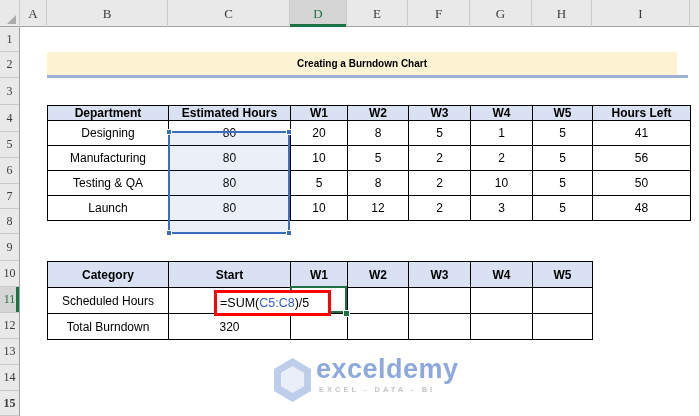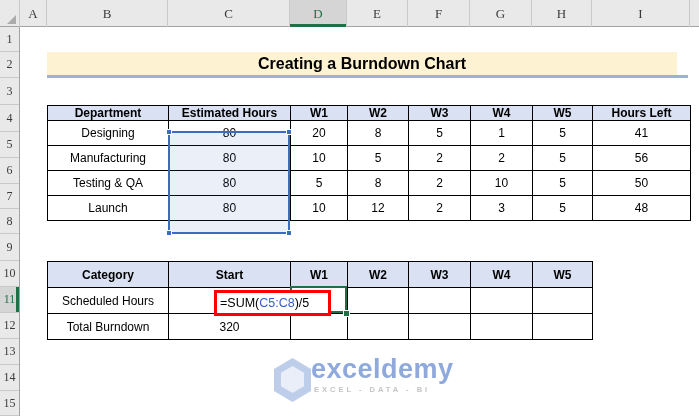--- a/index.html
+++ b/index.html
@@ -63,21 +63,21 @@
     color: #1E7145;
     box-shadow: inset -3px 0 0 #1E7145;
   }
 
   
   #title-banner {
     position: absolute; left: 47px; top: 52px;
     width: 630px; height: 23px;
     background: #FDF2D2;
     display: flex; align-items: center; justify-content: center;
-    font-size: 16px; font-weight: bold; color: #000;
+    font-size: 10px; font-weight: bold; color: #000;
   }
   #title-underline {
     position: absolute; left: 47px; top: 75px;
     width: 641px; height: 3px;
     background: #9CB1D6;
   }
 
   
   table { border-collapse: collapse; table-layout: fixed; }
   td, th {
@@ -149,21 +149,21 @@
   .wm-hex {
     position: absolute; inset: 0;
     background: #BECDE9;
     clip-path: polygon(50% 0,100% 25%,100% 75%,50% 100%,0 75%,0 25%);
   }
   .wm-hex-inner {
     position: absolute; left: 7px; top: 8px; width: 23px; height: 27px;
     background: #E9EEF8;
     clip-path: polygon(50% 0,100% 25%,100% 75%,50% 100%,0 75%,0 25%);
   }
-  .wm-textcol { }
+  .wm-textcol { margin-left: 5px; }
   .wm-brand {
     font-size: 27px; line-height: 29px; font-weight: bold;
     color: #8FA9DC; letter-spacing: 0.5px;
   }
   .wm-tagline {
     font-size: 7.5px; color: #C4C4C4; font-weight: bold;
     letter-spacing: 3px; margin-top: 1px; margin-left: 3px;
   }
 </style>
 </head>
@@ -194,21 +194,21 @@
       <div class="row-h" style="height: 26px;">5</div>
       <div class="row-h" style="height: 26px;">6</div>
       <div class="row-h" style="height: 25px;">7</div>
       <div class="row-h" style="height: 25px;">8</div>
       <div class="row-h" style="height: 27px;">9</div>
       <div class="row-h" style="height: 26px;">10</div>
       <div class="row-h sel" style="height: 26px;">11</div>
       <div class="row-h" style="height: 26px;">12</div>
       <div class="row-h" style="height: 26px;">13</div>
       <div class="row-h" style="height: 26px;">14</div>
-      <div class="row-h" style="height: 25px;">15</div>
+      <div class="row-h" style="height: 25px; font-weight: bold;">15</div>
     </div>
 
   <div id="title-banner">Creating a Burndown Chart</div>
   <div id="title-underline"></div>
 
   <table id="hours-table">
     <colgroup>
         <col style="width: 121px;">
         <col style="width: 122px;">
         <col style="width: 57px;">

